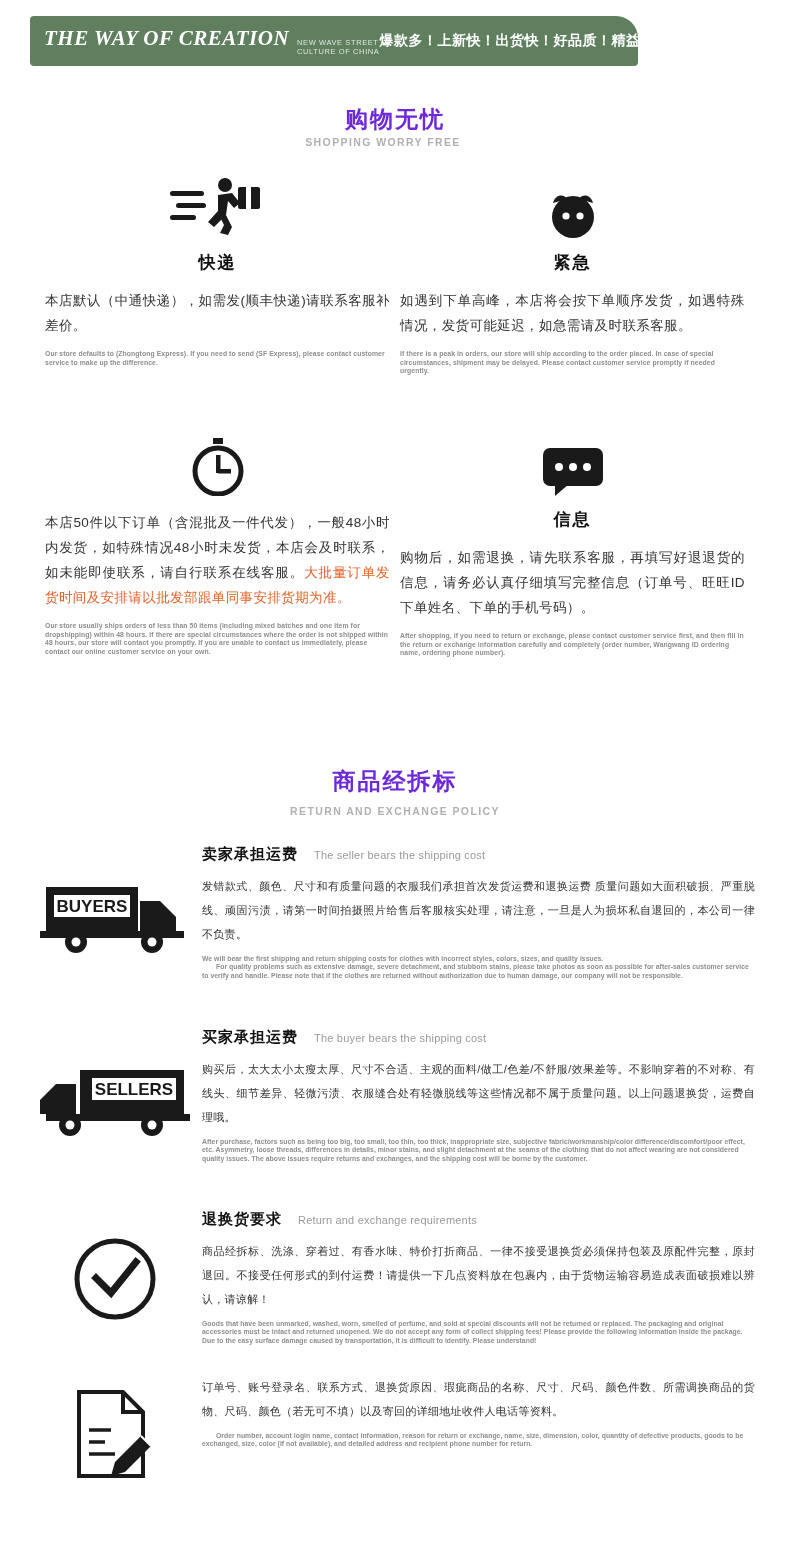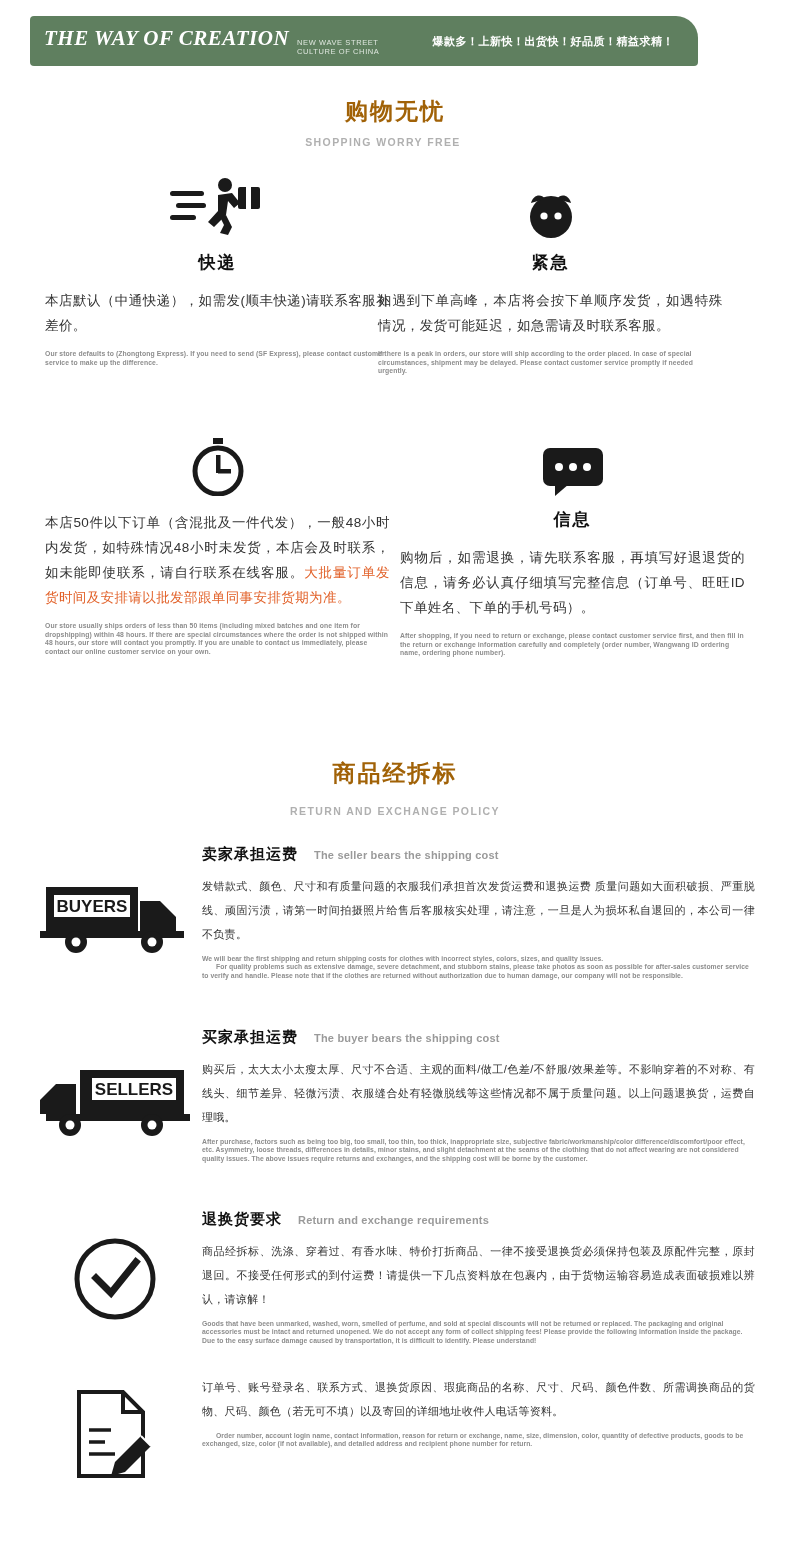--- a/index.html
+++ b/index.html
@@ -14,21 +14,21 @@
     color: #333;
     position: relative;
     overflow: hidden;
   }
 
   
   .banner {
     position: absolute;
     top: 16px;
     left: 30px;
-    width: 668px;
+    width: 608px;
     height: 50px;
     background: #5f7f5f;
     border-radius: 4px 22px 4px 4px;
     display: flex;
     align-items: center;
     box-sizing: border-box;
     padding: 12px 14px;
   }
   .banner-left {
     display: flex;
@@ -49,34 +49,35 @@
     font-size: 7.5px;
     line-height: 9px;
     margin-left: 8px;
     letter-spacing: 0.6px;
     white-space: nowrap;
   }
   .banner-sub span { display: block; }
   .banner-right {
     margin-left: auto;
     color: #ffffff;
-    font-size: 11px;
+    font-size: 14px;
     font-weight: bold;
     letter-spacing: 0.5px;
     white-space: nowrap;
     padding-right: 10px;
   }
 
   
   .sec-title {
     text-align: center;
     font-size: 23px;
     font-weight: bold;
-    color: #a16207;
+    color: #6d28d9;
     letter-spacing: 2px;
+    margin-top: 8px;
   }
   .sec-sub {
     text-align: center;
     font-size: 10.5px;
     font-weight: bold;
     color: #b0b0b0;
     letter-spacing: 1.4px;
     margin-top: 10px;
   }
 
@@ -111,21 +112,21 @@
   .wf-en {
     font-size: 6.8px;
     line-height: 8.6px;
     color: #8d8d8d;
     font-weight: bold;
     margin-top: 12px;
     letter-spacing: 0.1px;
   }
 
   #wf-1 { top: 175px; left: 45px; }
-  #wf-2 { top: 175px; left: 378px; }
+  #wf-2 { top: 175px; left: 400px; }
   #wf-3 { top: 432px; left: 45px; }
   #wf-4 { top: 432px; left: 400px; }
 
   
   #sec2-title { position: absolute; top: 758px; left: 0; width: 790px; }
   #sec2-sub   { position: absolute; top: 795px; left: 0; width: 790px; }
 
   .policy-row { position: absolute; left: 40px; width: 715px; }
   .policy-icon {
     position: absolute;
@@ -146,21 +147,20 @@
     font-size: 15px;
     font-weight: bold;
     color: #111;
     letter-spacing: 1px;
   }
   .policy-h-en {
     font-size: 11px;
     color: #9a9a9a;
     margin-left: 16px;
     letter-spacing: 0.2px;
-    font-weight: bold;
   }
   .policy-cn {
     font-size: 11px;
     line-height: 24px;
     color: #333;
     margin-top: 10px;
     letter-spacing: 0.3px;
     text-align: justify;
   }
   .policy-en {

